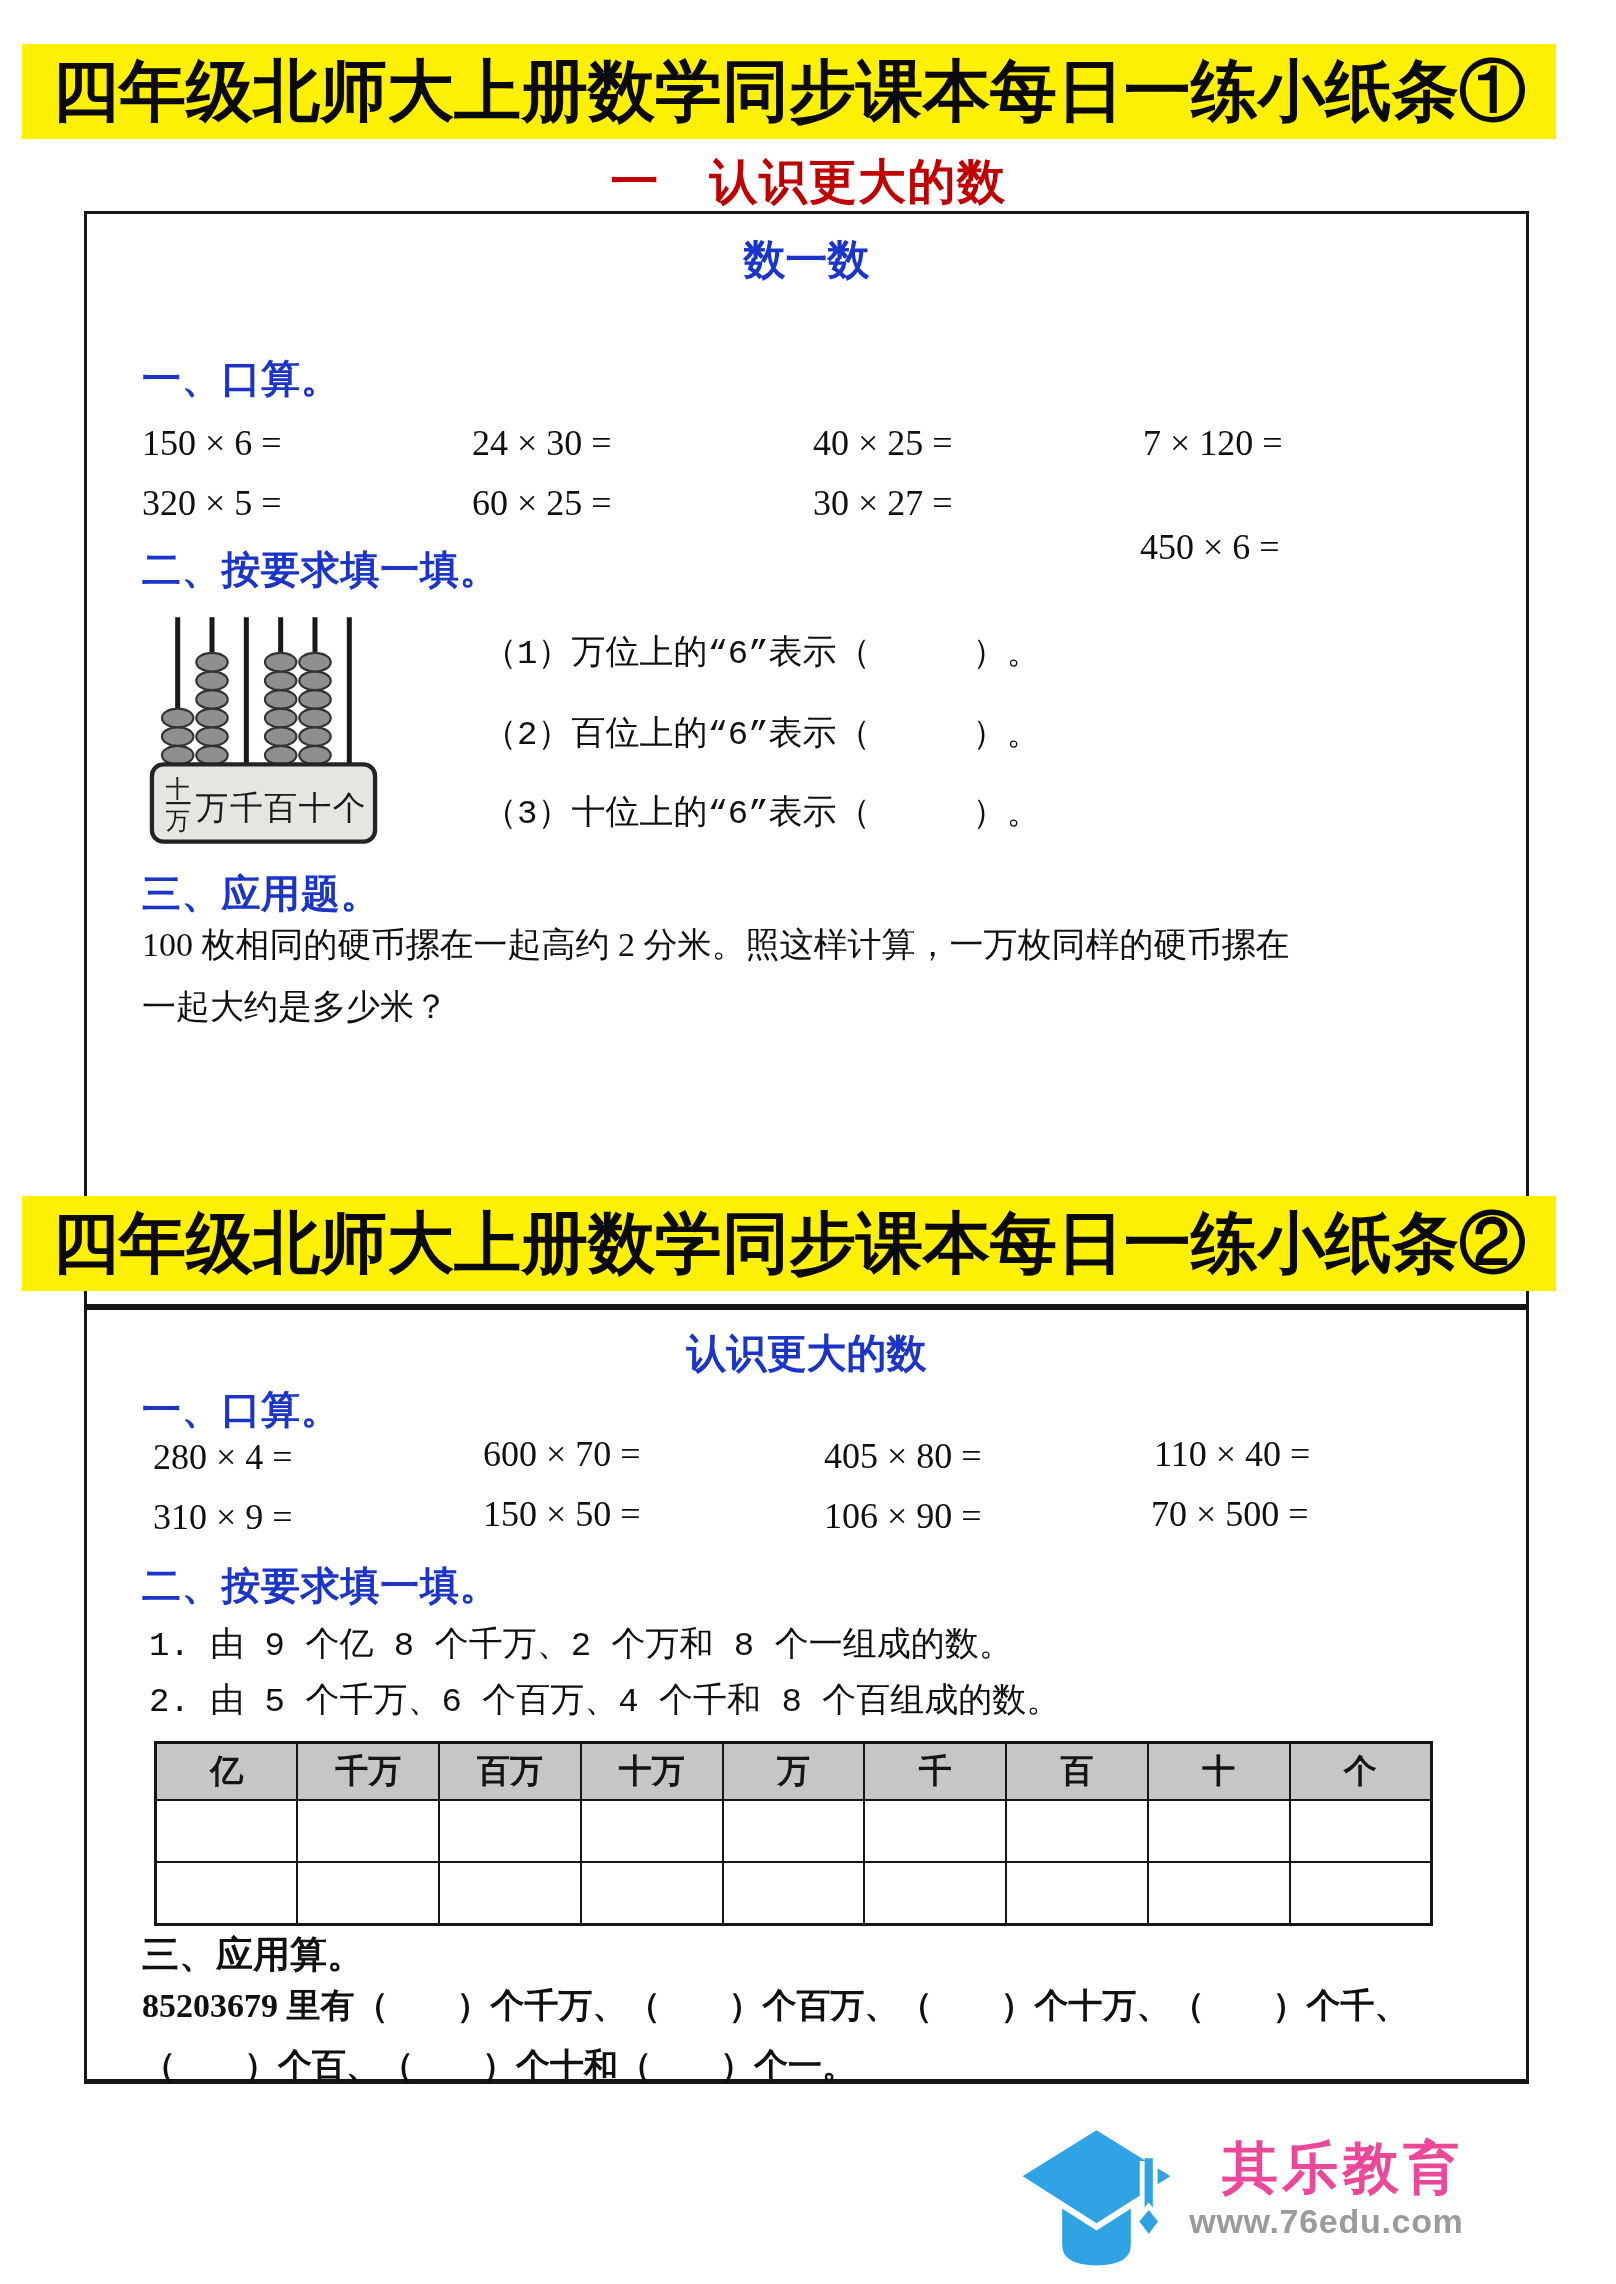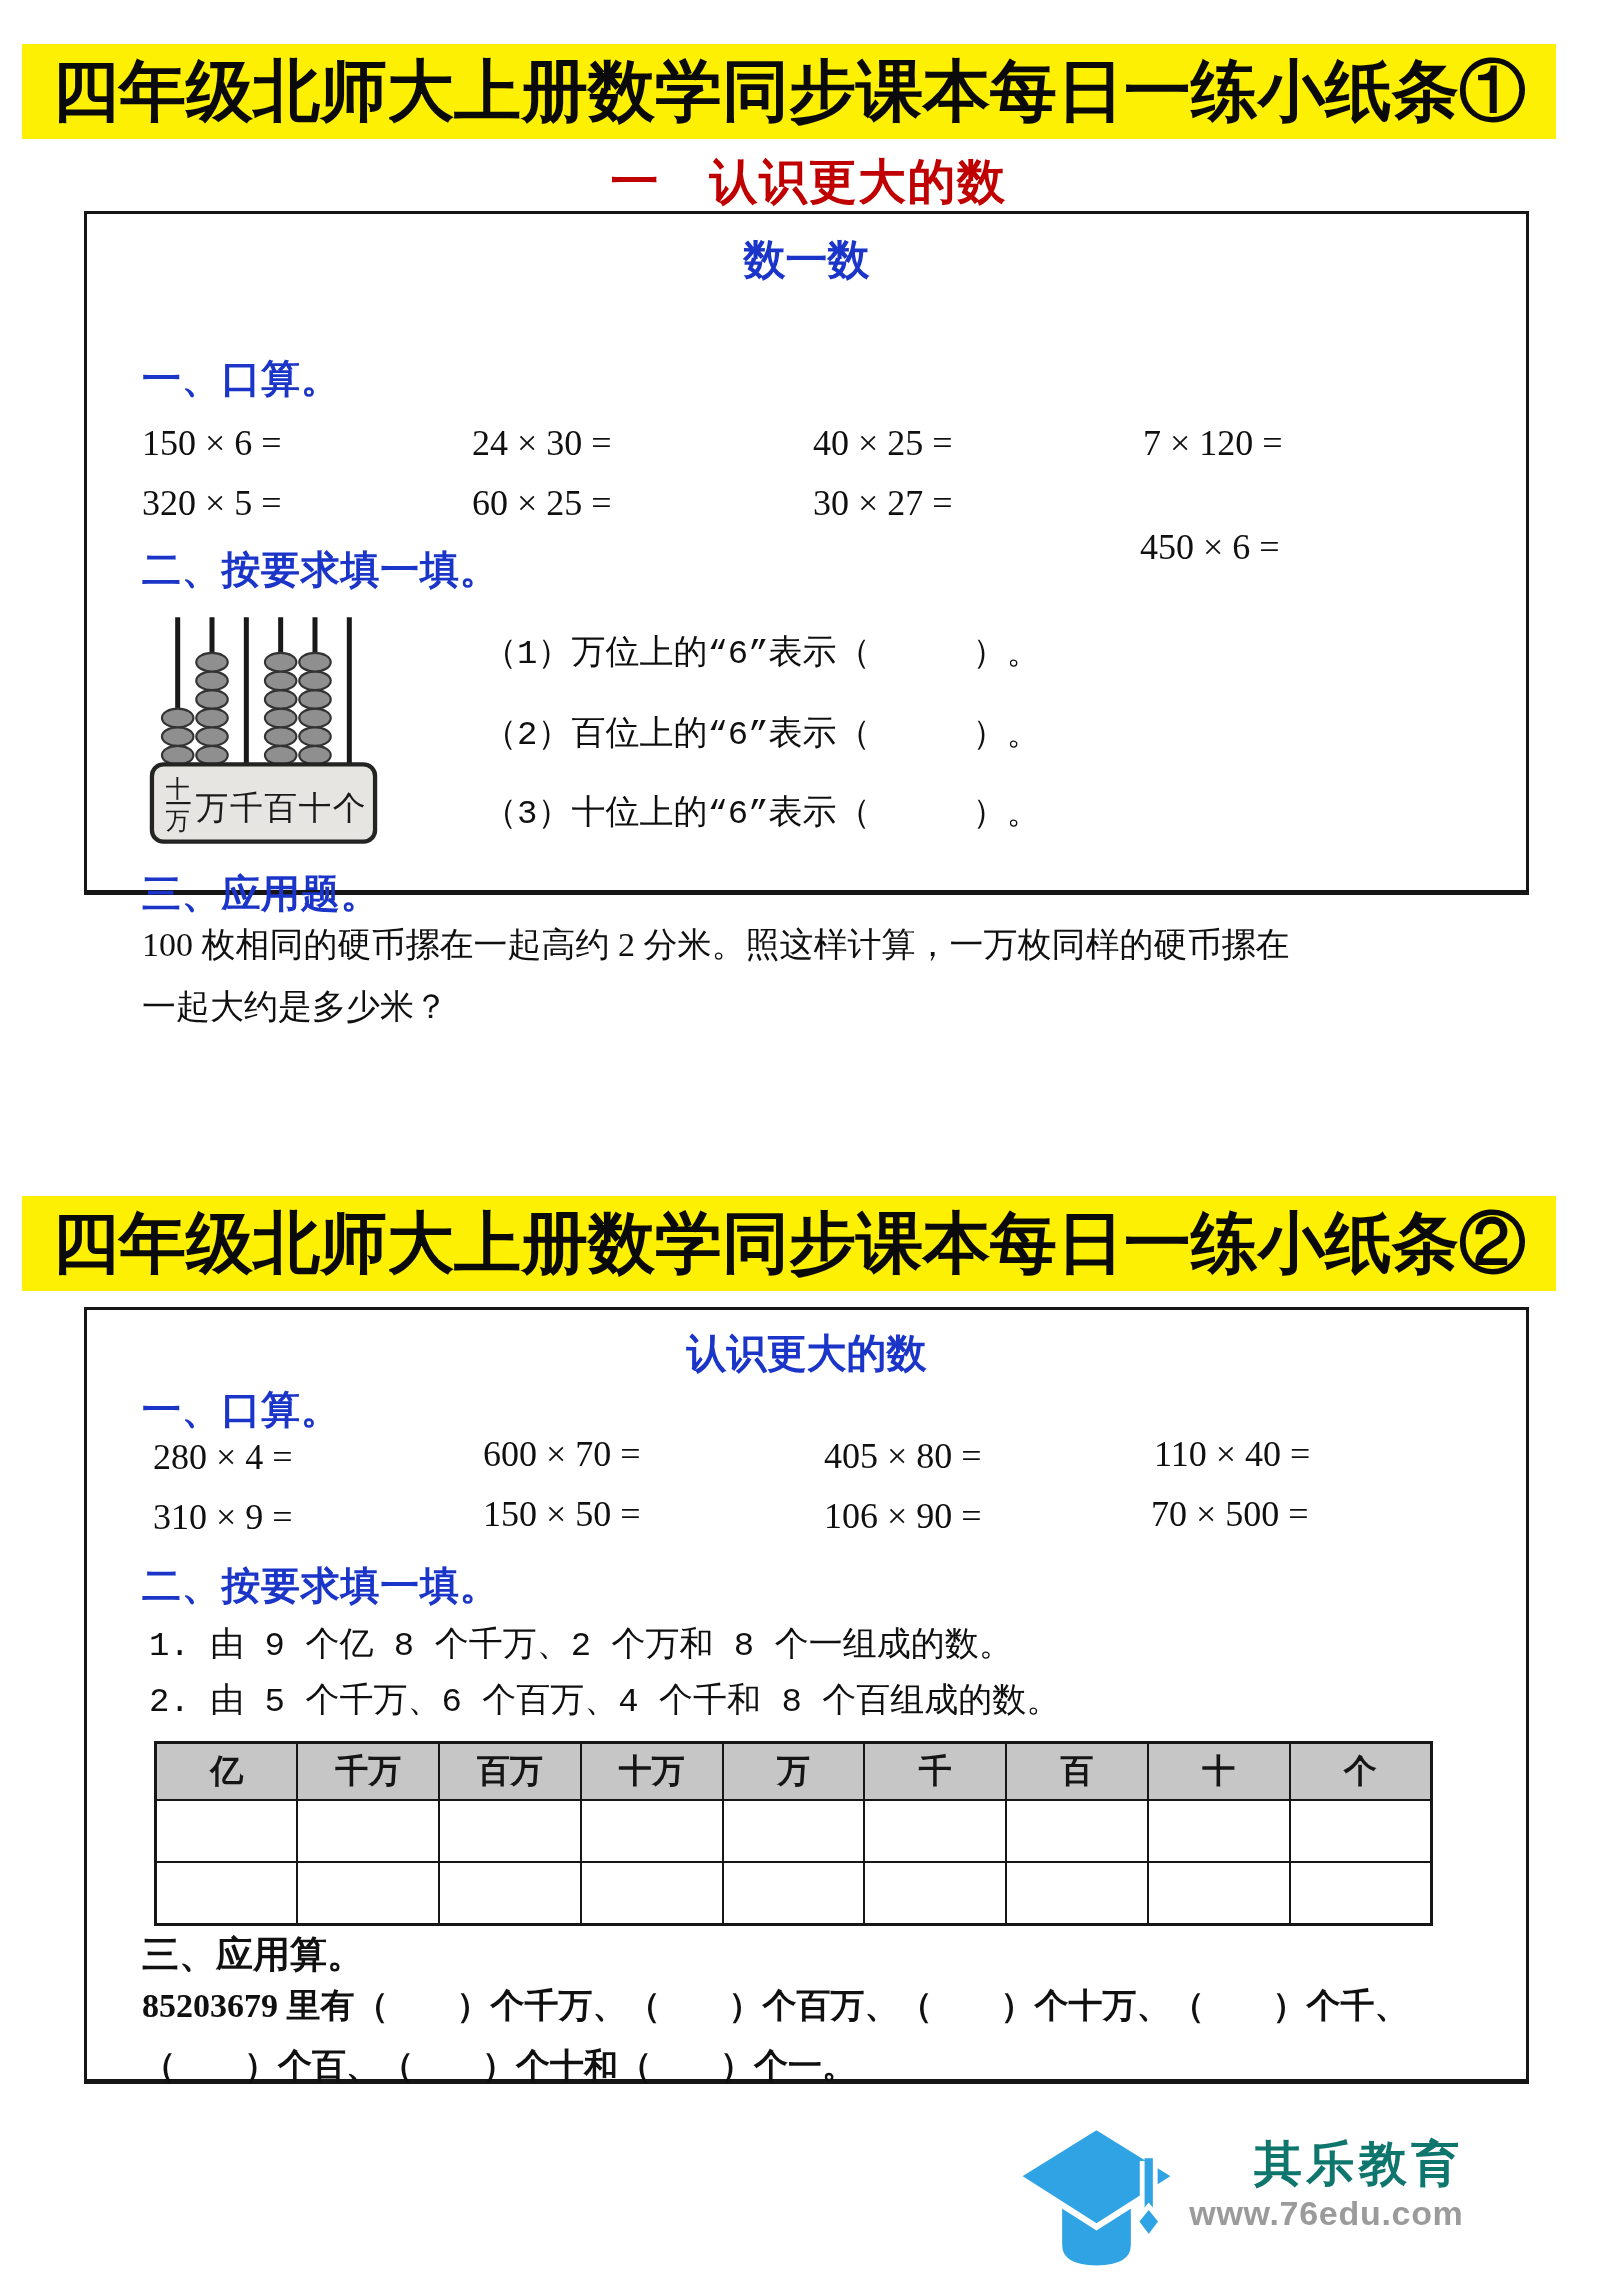--- a/index.html
+++ b/index.html
@@ -19,36 +19,36 @@
   .bodyline{position:absolute;font-family:"Liberation Serif", serif;font-size:34px;color:#101010;white-space:nowrap;}
   .qline{position:absolute;font-family:Liberation Mono, monospace;font-size:34px;color:#101010;white-space:nowrap;}
   .pv-table{position:absolute;border-collapse:collapse;table-layout:fixed;}
   .pv-table th,.pv-table td{border:2.2px solid #161616;}
   .pv-table{border:3.7px solid #161616;}
   .pv-table th{background:#c6c6c6;height:53px;font-family:"Liberation Serif", serif;
                font-size:33px;font-weight:600;color:#151515;}
   .pv-table td{height:58px;background:#fff;}
   .logo{position:absolute;left:1014px;top:2117px;display:flex;align-items:flex-start;z-index:6;}
   .logo-txt{display:flex;flex-direction:column;align-items:flex-end;margin-left:10.3px;margin-top:22px;}
-  .logo-name{font-size:48px;font-weight:900;color:#0f766e;letter-spacing:4.4px;white-space:nowrap;line-height:1.05;}
+  .logo-name{font-size:56px;font-weight:900;color:#ec4899;letter-spacing:4.4px;white-space:nowrap;line-height:1.05;}
   .logo-url{font-size:34px;font-weight:800;color:#9b9b9b;letter-spacing:0.7px;margin-top:4.4px;white-space:nowrap;text-align:right;}
   svg text{font-family:"Liberation Serif", serif;fill:#1b1b1b;}
 </style>
 </head>
 <body>
 
 <div id="page">
 
   <div class="banner" style="top:44px;">
     <span>四年级北师大上册数学同步课本每日一练小纸条①</span>
   </div>
 
   <div class="subtitle" style="top:150px;">一　认识更大的数</div>
 
-  <div class="panel" style="top:211px;height:684px;">
+  <div class="panel" style="top:211px;height:1098px;">
     <div class="ptitle" style="top:18.3px;">数一数</div>
 
     <div class="bluehead" style="left:55px;top:138px;">一、口算。</div>
 
     <span class="eq" style="left:55px;top:208px;">150 × 6 =</span>
     <span class="eq" style="left:385px;top:208px;">24 × 30 =</span>
     <span class="eq" style="left:726px;top:208px;">40 × 25 =</span>
     <span class="eq" style="left:1056px;top:208px;">7 × 120 =</span>
 
     <span class="eq" style="left:55px;top:268px;">320 × 5 =</span>

